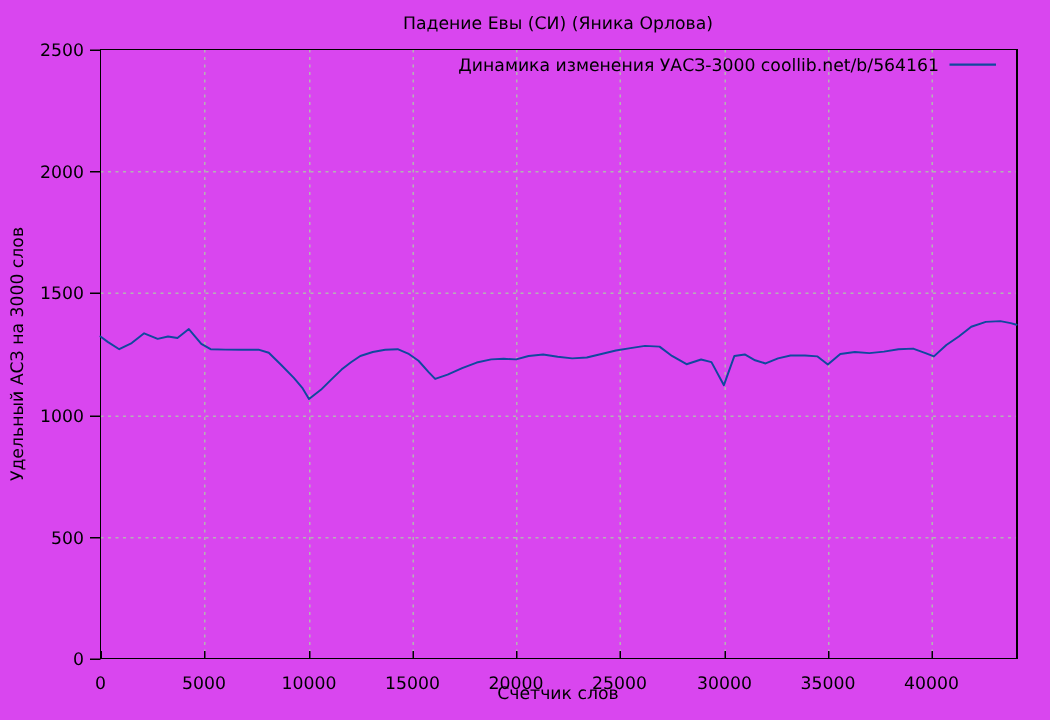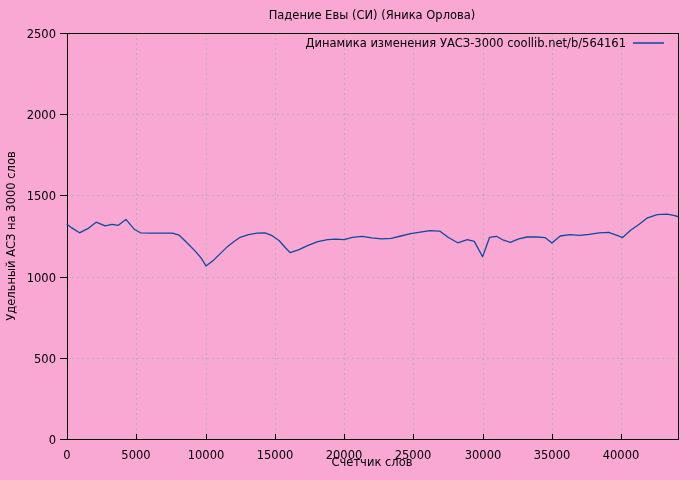--- a/index.html
+++ b/index.html
@@ -7,21 +7,21 @@
     padding: 0;
     width: 700px;
     height: 480px;
     background: #f0f0f0;
     font-family: "DejaVu Sans", sans-serif;
   }
   .figure {
     position: relative;
     width: 700px;
     height: 480px;
-    background: #f9a8d4;
+    background: #d946ef;
     overflow: hidden;
   }
   svg text {
     fill: #000000;
     font-family: "DejaVu Sans", sans-serif;
   }
   .chart-title { font-size: 11.5px; }
   .axis-label { font-size: 11.5px; }
   .legend-label { font-size: 11.5px; }
   .tick-label { font-size: 11.5px; }

